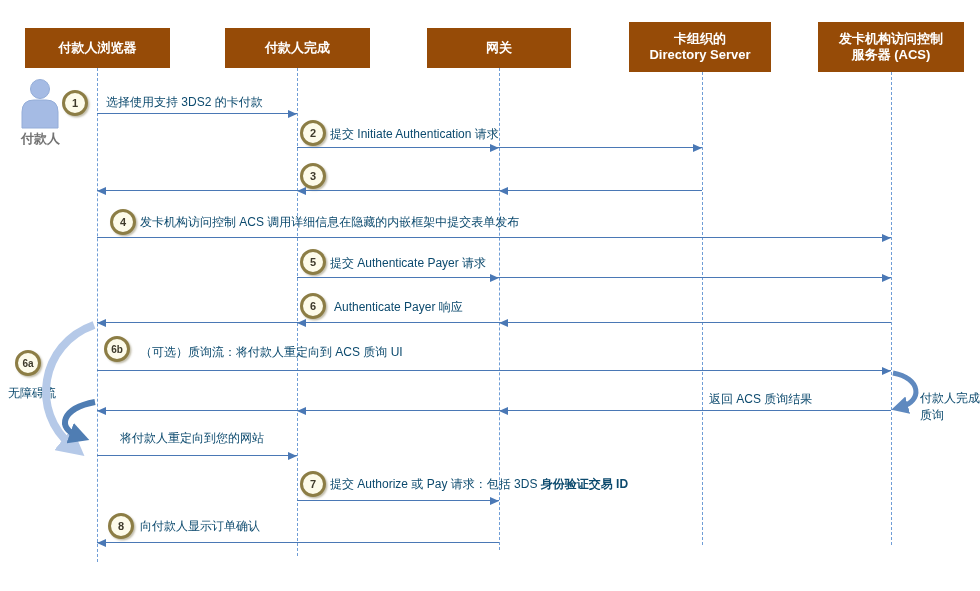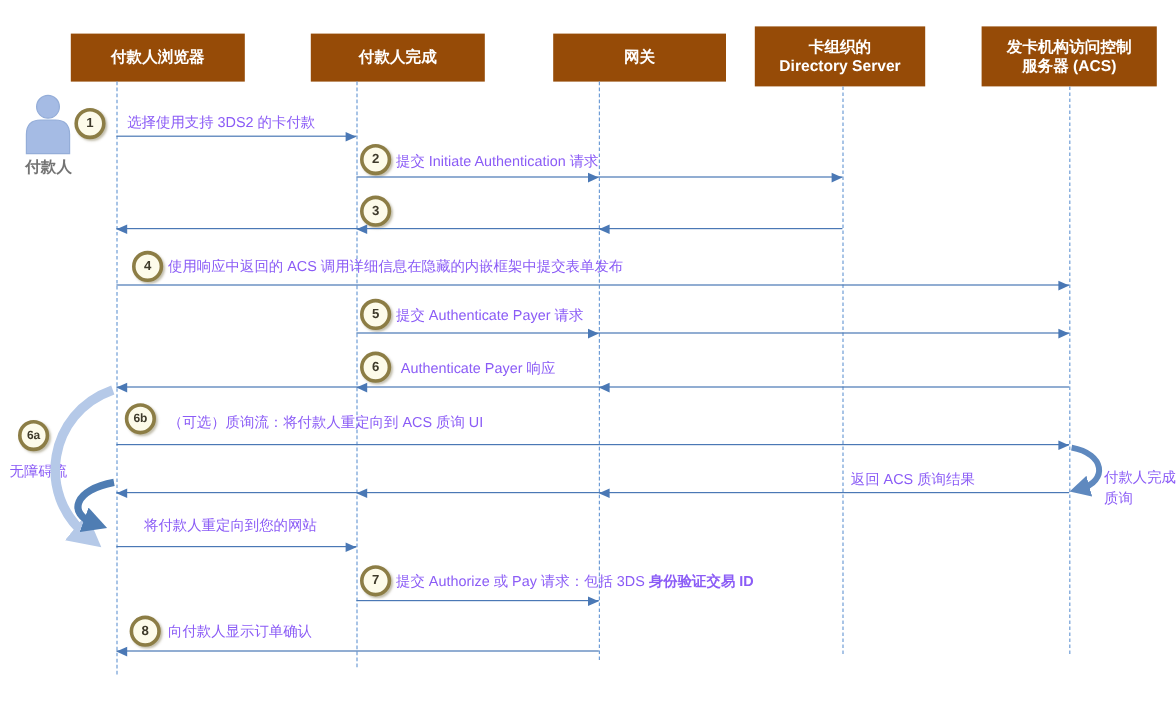--- a/index.html
+++ b/index.html
@@ -6,40 +6,40 @@
   .canvas{
     position:relative; width:980px; height:591px; background:#ffffff;
     font-family:"Liberation Sans","DejaVu Sans",sans-serif; overflow:hidden;
   }
   
   .lane{
     position:absolute; background:#964B07; color:#ffffff; font-weight:bold;
     font-size:13px; display:flex; align-items:center; justify-content:center;
     text-align:center; line-height:1.25;
   }
-  .lane.short{ top:28px; height:40px;margin-left:34px; }
+  .lane.short{ top:28px; height:40px; }
   .lane.tall{ top:22px; height:50px; white-space:pre-line; }
   
   .lifeline{ position:absolute; width:0; border-left:1px dashed #6F9DD6; }
   
   .hline{ position:absolute; height:0; border-top:1.5px solid #4A78B5; }
   .ah-r{ position:absolute; width:0; height:0;
     border-left:9px solid #4A78B5; border-top:4px solid transparent; border-bottom:4px solid transparent;}
   .ah-l{ position:absolute; width:0; height:0;
     border-right:9px solid #4A78B5; border-top:4px solid transparent; border-bottom:4px solid transparent;}
   
   .badge{
     position:absolute; width:20px; height:20px; border:3px solid #8C7D45; border-radius:50%;
     background:#FDFBEA; color:#3E3A2B; font-size:11px; font-weight:bold;
     display:flex; align-items:center; justify-content:center;
     box-shadow:1.5px 1.5px 2px rgba(120,110,70,.45);
   }
   .badge.small{ font-size:10px;text-align:center; }
   
-  .mlabel{ position:absolute; font-size:12px; color:#8b5cf6; white-space:nowrap; }
+  .mlabel{ position:absolute; font-size:12px; color:#0c4a6e; white-space:nowrap; }
   .mlabel .bold{ font-weight:bold; }
   .mlabel.wrap{ white-space:pre-line; line-height:1.45; }
   .actor-label{ position:absolute; font-size:13px; font-weight:bold; color:#737373; }
   .overlay{ position:absolute; left:0; top:0; pointer-events:none; }
 </style>
 </head>
 <body>
 
 <div class="canvas">
 
@@ -74,21 +74,21 @@
   <div class="ah-r" style="left:490px;top:144px;"></div>
   <div class="ah-r" style="left:693px;top:144px;"></div>
 
   <div class="badge" style="left:300px;top:163px;">3</div>
   <div class="hline" style="left:97px;top:190px;width:605px;"></div>
   <div class="ah-l" style="left:97px;top:187px;"></div>
   <div class="ah-l" style="left:297px;top:187px;"></div>
   <div class="ah-l" style="left:499px;top:187px;"></div>
 
   <div class="badge" style="left:110px;top:209px;">4</div>
-  <div class="mlabel" style="left:140px;top:214px;">使用响应中返回的 ACS 调用详细信息在隐藏的内嵌框架中提交表单发布</div>
+  <div class="mlabel" style="left:140px;top:214px;">发卡机构访问控制 ACS 调用详细信息在隐藏的内嵌框架中提交表单发布</div>
   <div class="hline" style="left:97px;top:237px;width:794px;"></div>
   <div class="ah-r" style="left:882px;top:234px;"></div>
 
   <div class="badge" style="left:300px;top:249px;">5</div>
   <div class="mlabel" style="left:330px;top:255px;">提交 Authenticate Payer 请求</div>
   <div class="hline" style="left:297px;top:277px;width:594px;"></div>
   <div class="ah-r" style="left:490px;top:274px;"></div>
   <div class="ah-r" style="left:882px;top:274px;"></div>
 
   <div class="badge" style="left:300px;top:293px;">6</div>

